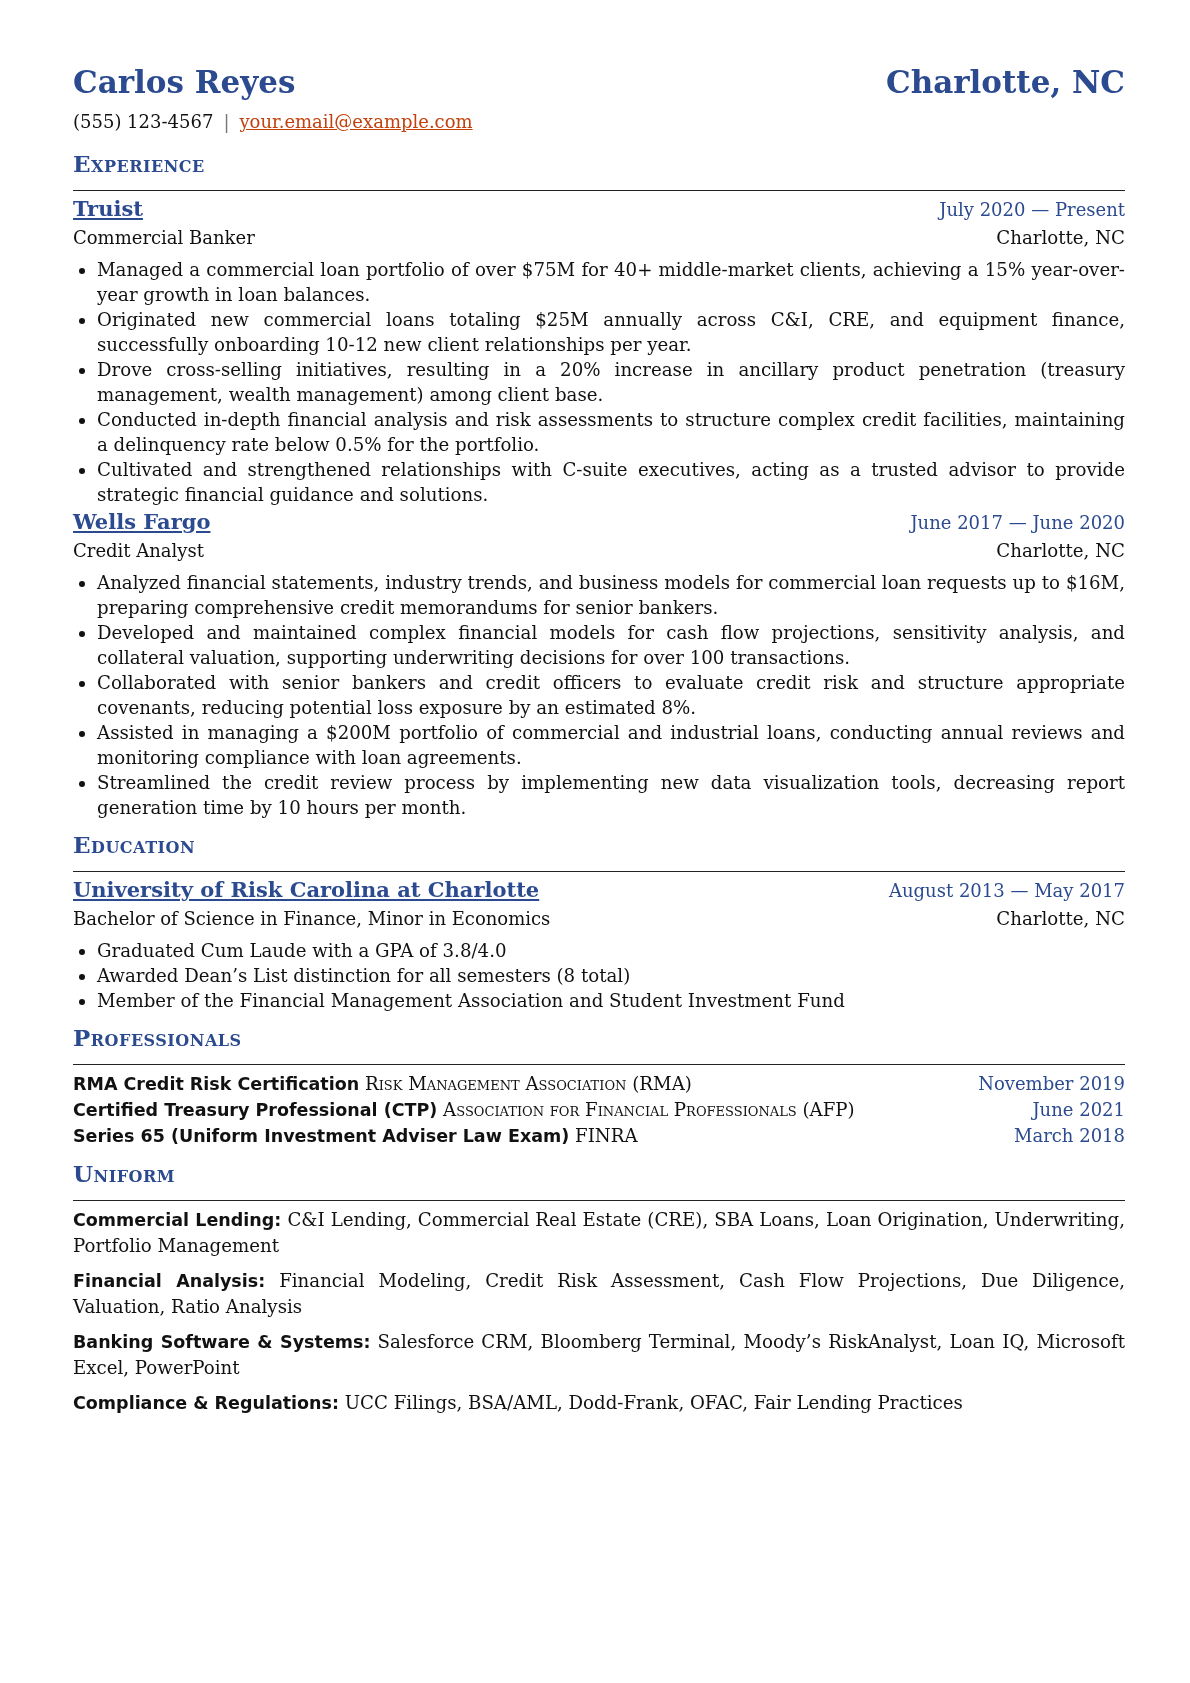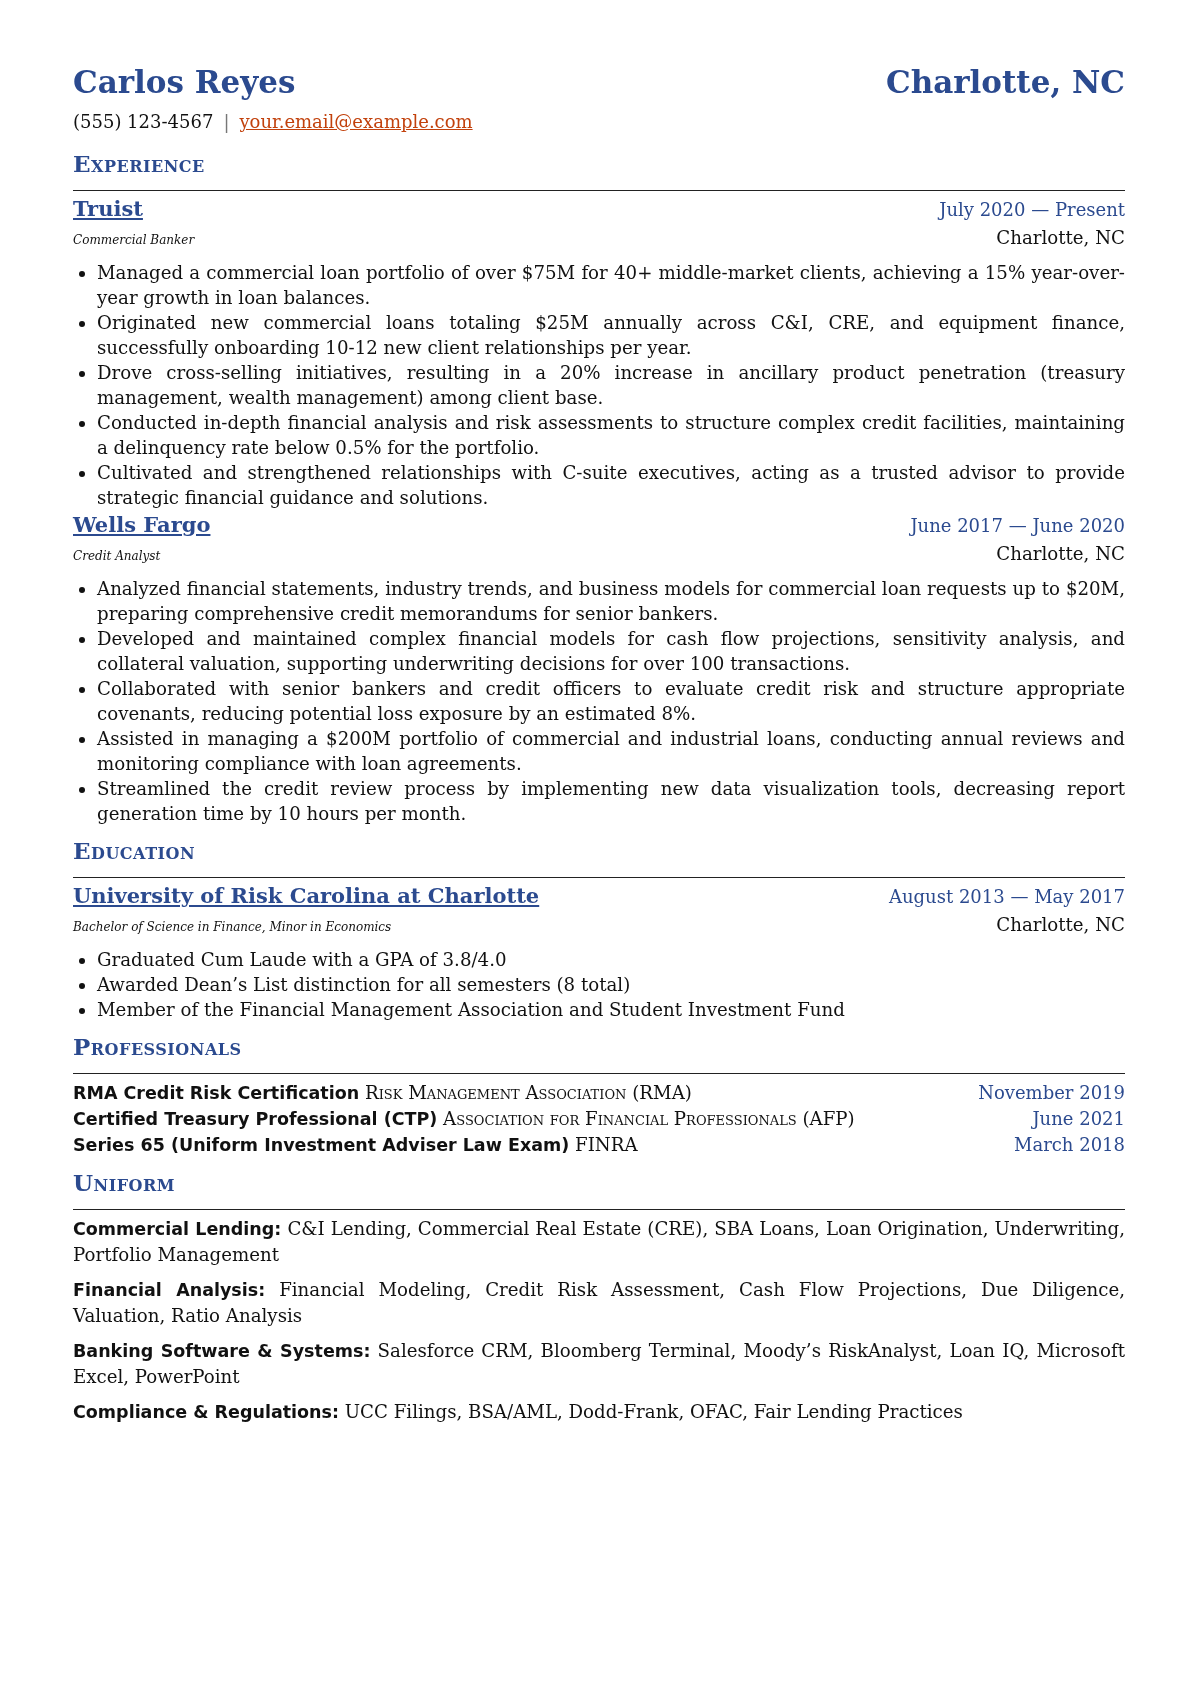--- a/index.html
+++ b/index.html
@@ -9,21 +9,21 @@
   .name { font-size: 31px; font-weight: bold; color: #2b4a8f; line-height: 40px; }
   .city { font-size: 31px; font-weight: bold; color: #2b4a8f; line-height: 40px; }
   .contact { margin-top: 6px; font-size: 18px; }
   .contact .sep { color: #777; margin: 0 10px; }
   .contact a { color: #c2410c; text-decoration: underline; }
   .section { margin-top: 12px; }
   .sec-title { font-size: 23px; font-weight: bold; color: #2b4a8f; font-variant: small-caps; letter-spacing: 0.5px; line-height: 26px; border-bottom: 1.5px solid #222; padding-bottom: 13px; }
   .row { display: flex; justify-content: space-between; align-items: baseline; }
   .org { font-size: 21px; font-weight: bold; color: #2b4a8f; text-decoration: underline; line-height: 30px; }
   .date { color: #2b4a8f; font-size: 18px; }
-  .role { font-style: italic; font-size: 12px; }
+  .role { font-size: 18px; }
   ul { margin: 6px 0 0 0; padding-left: 24px; }
   li { text-align: justify; font-size: 18.2px; line-height: 25px; margin: 0; }
   .cert-row { display: flex; justify-content: space-between; line-height: 26px; }
   .cert-name { font-weight: bold; font-family: "DejaVu Sans", "Liberation Sans", sans-serif; font-size: 17.5px; }
   .cert-org { font-variant: small-caps; }
   .skill { text-align: justify; line-height: 25px; margin-bottom: 10px; }
   .skill-label { font-weight: bold; font-family: "DejaVu Sans", "Liberation Sans", sans-serif; font-size: 17.5px; }
 </style>
 </head>
 <body>
@@ -61,21 +61,21 @@
     <div>
       <div class="row">
         <span class="org">Wells Fargo</span>
         <span class="date">June 2017 — June 2020</span>
       </div>
       <div class="row">
         <span class="role">Credit Analyst</span>
         <span>Charlotte, NC</span>
       </div>
       <ul>
-        <li>Analyzed financial statements, industry trends, and business models for commercial loan requests up to $20M, preparing comprehensive credit memorandums for senior bankers.</li>
+        <li>Analyzed financial statements, industry trends, and business models for commercial loan requests up to $16M, preparing comprehensive credit memorandums for senior bankers.</li>
         <li>Developed and maintained complex financial models for cash flow projections, sensitivity analysis, and collateral valuation, supporting underwriting decisions for over 100 transactions.</li>
         <li>Collaborated with senior bankers and credit officers to evaluate credit risk and structure appropriate covenants, reducing potential loss exposure by an estimated 8%.</li>
         <li>Assisted in managing a $200M portfolio of commercial and industrial loans, conducting annual reviews and monitoring compliance with loan agreements.</li>
         <li>Streamlined the credit review process by implementing new data visualization tools, decreasing report generation time by 10 hours per month.</li>
       </ul>
     </div>
   </div>
 
   <div class="section">
     <div class="sec-title">Education</div>

